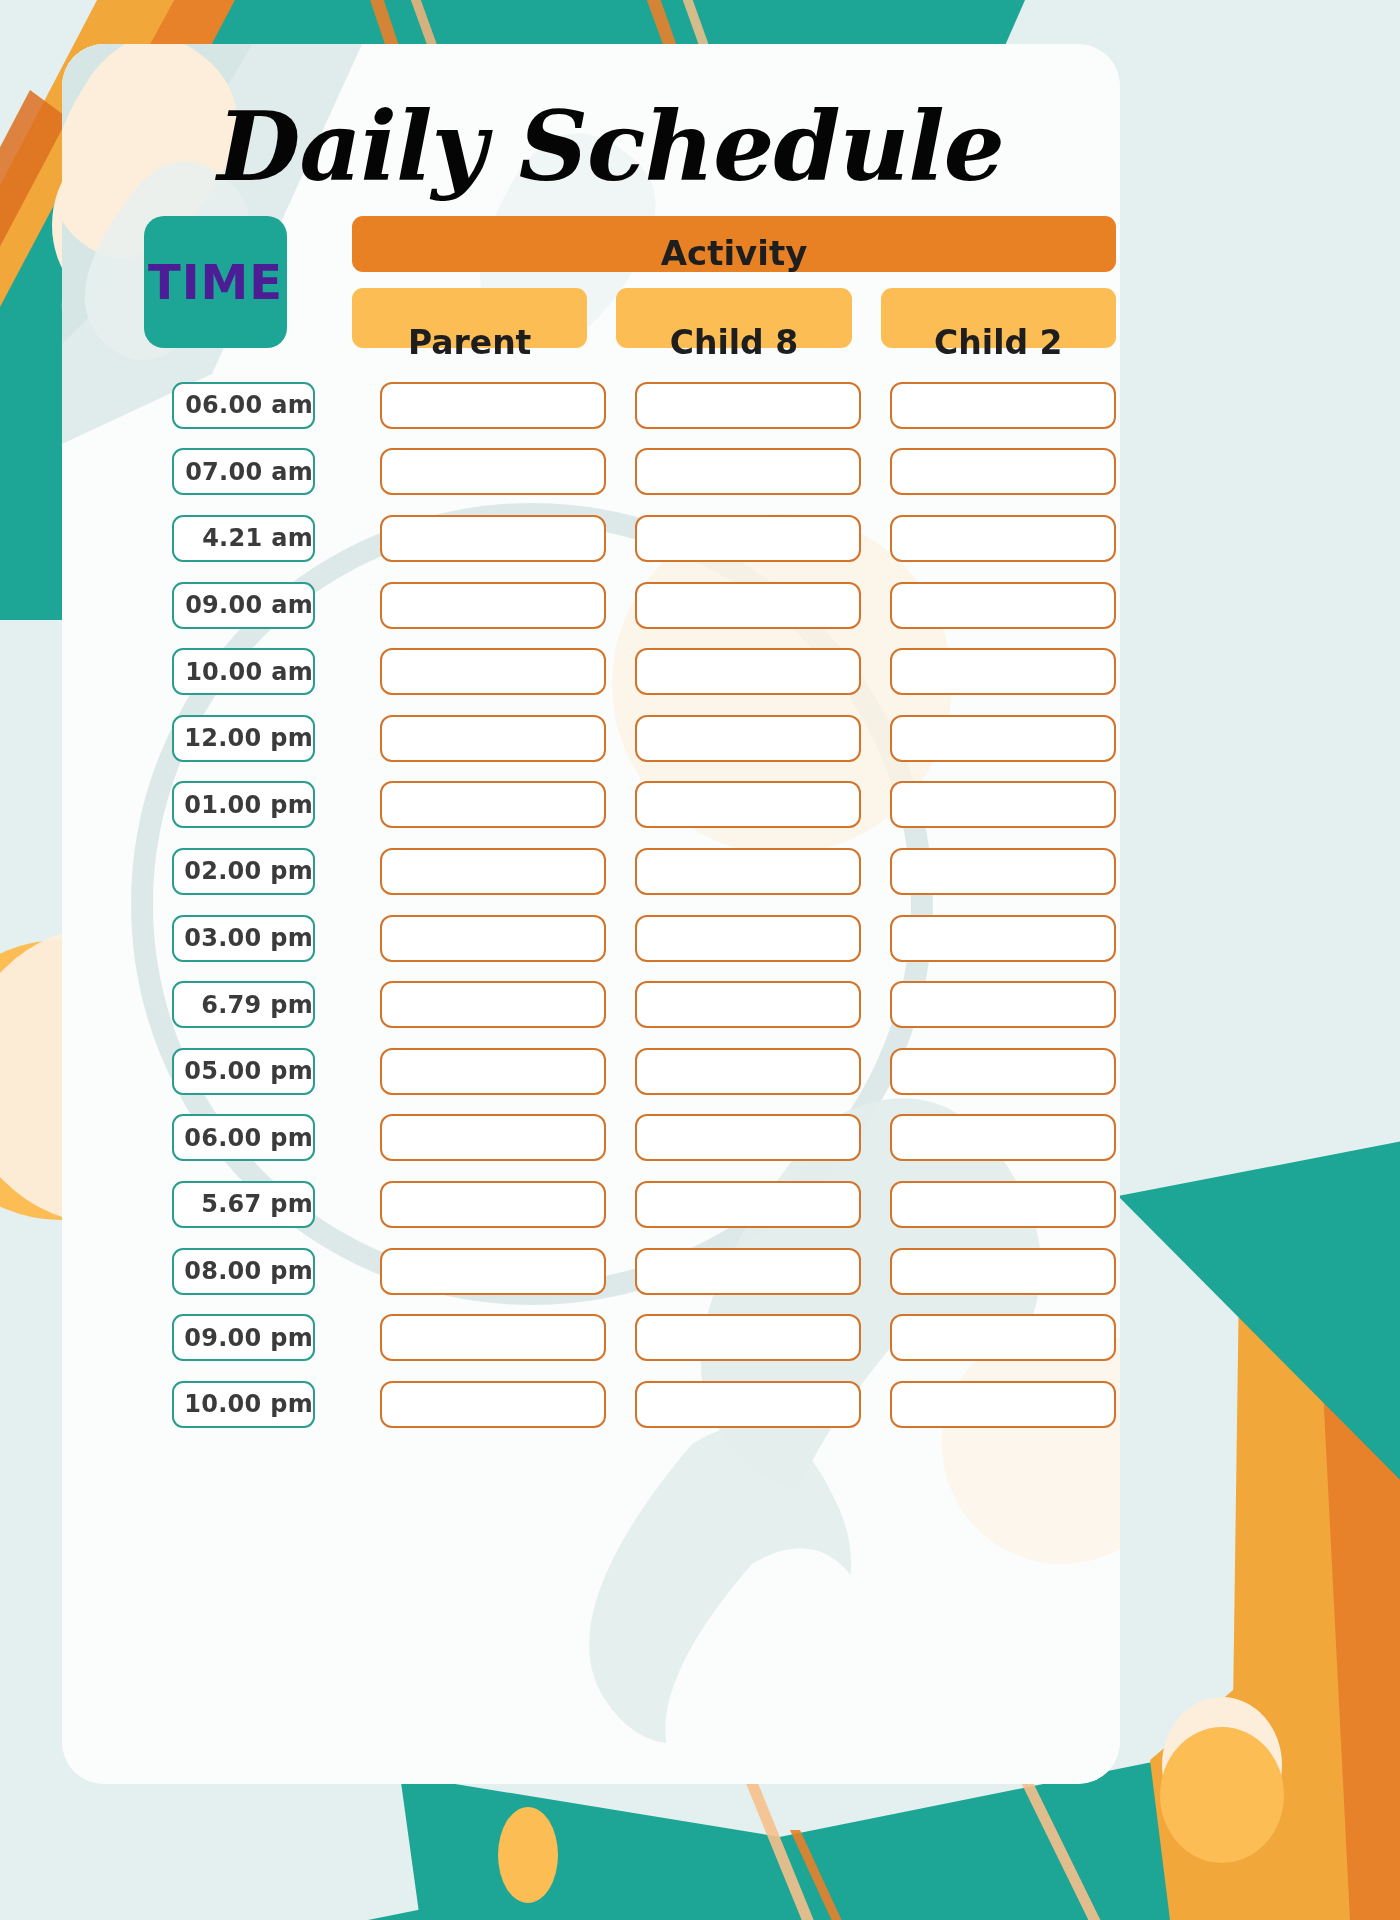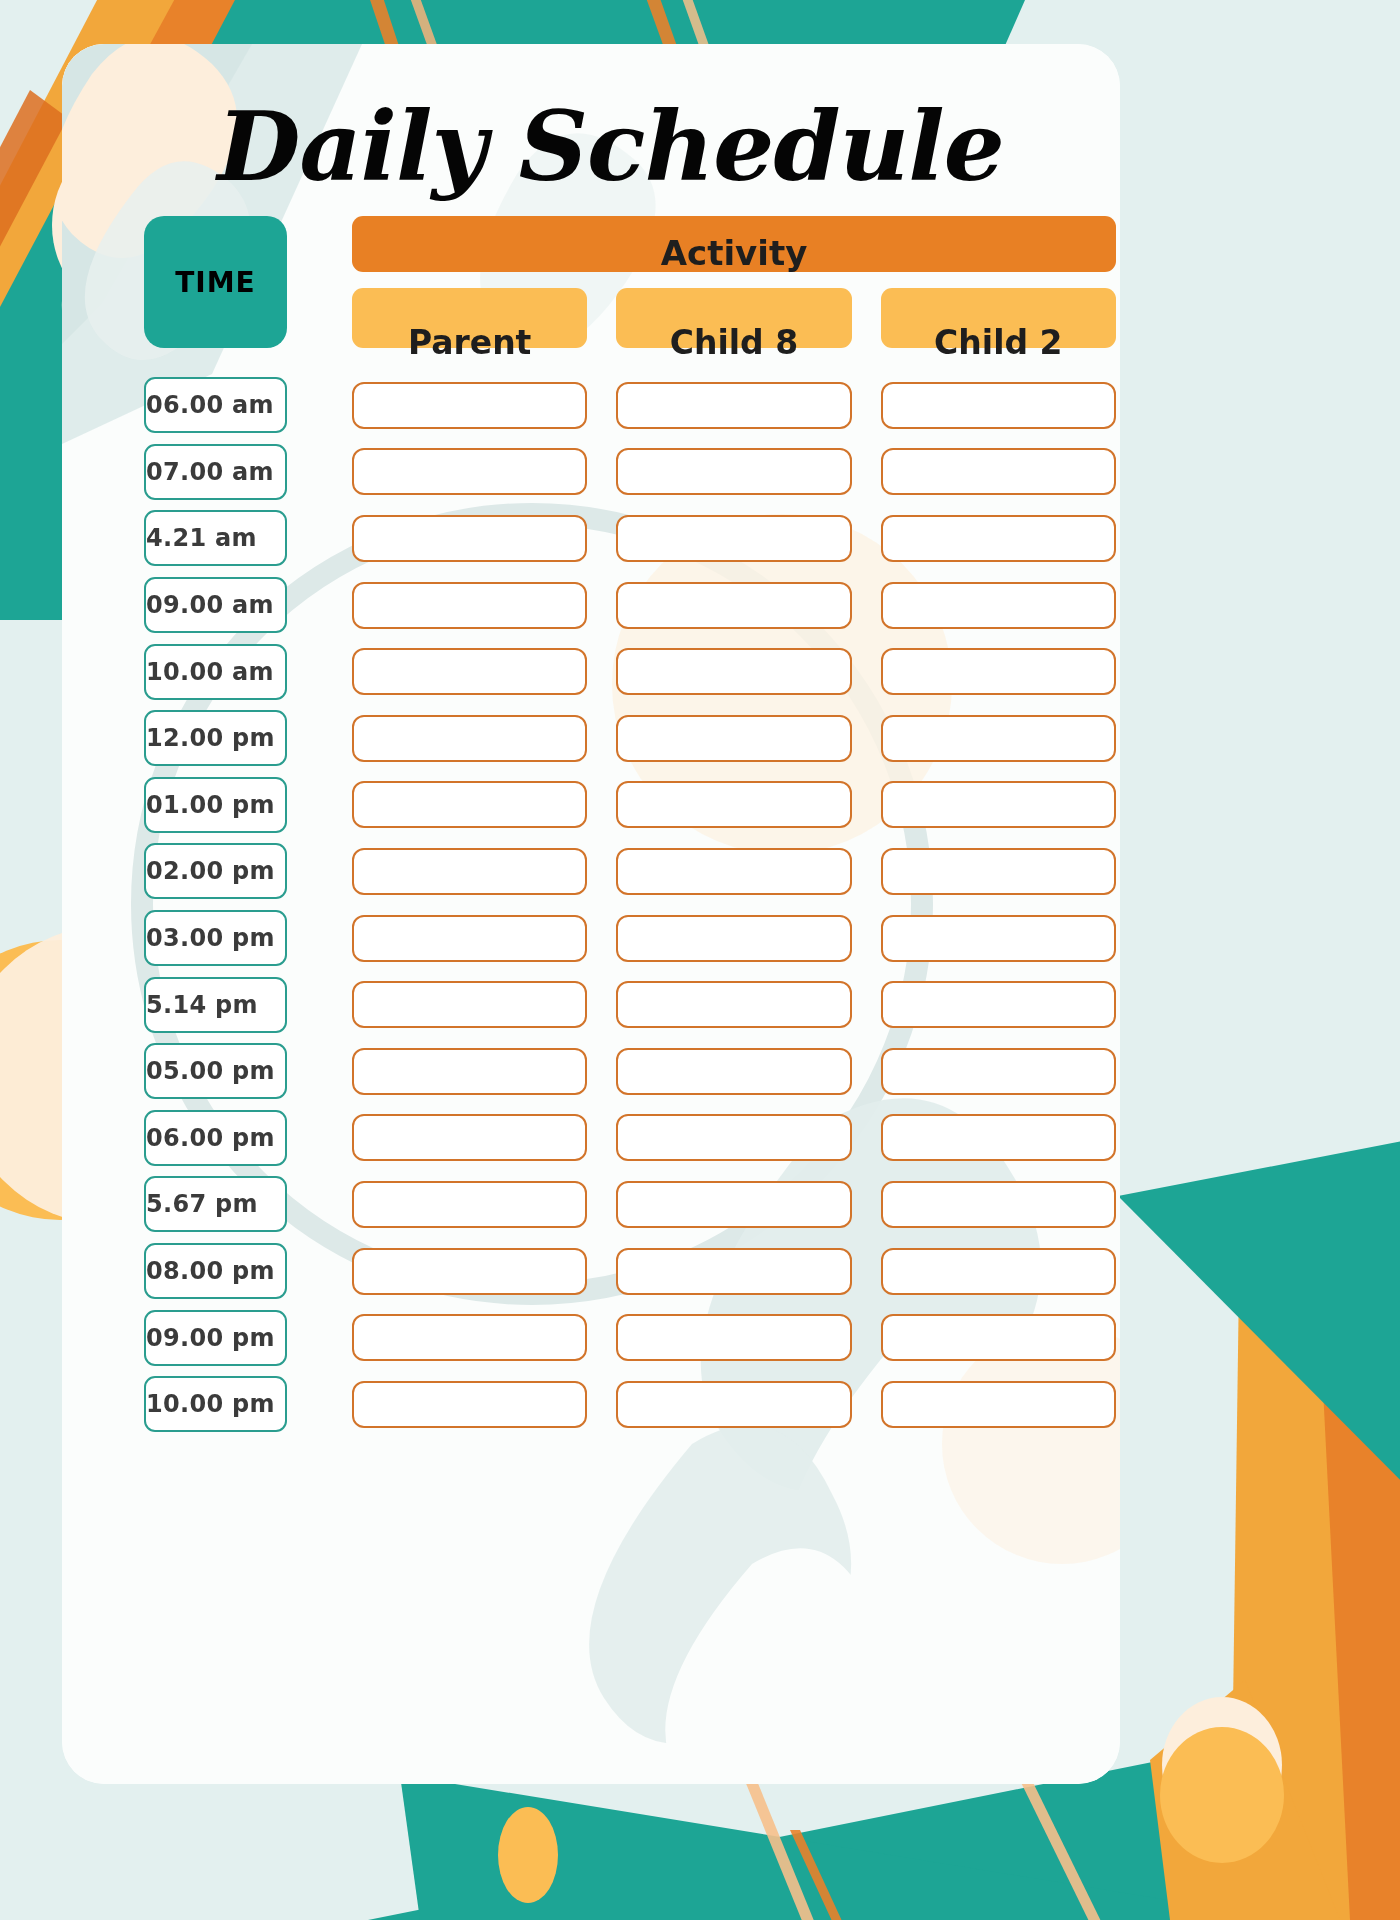--- a/index.html
+++ b/index.html
@@ -94,23 +94,23 @@
     background: #1da595;
     border-radius: 20px;
     display: flex;
     align-items: center;
     justify-content: center;
   }
 
   .time-chip span {
     font-family: "DejaVu Sans", sans-serif;
     font-weight: bold;
-    font-size: 28px;
+    font-size: 48px;
     letter-spacing: 1px;
-    color: #000000;
+    color: #4c1d95;
   }
 
   .activity-bar {
     position: absolute;
     left: 208px;
     top: 0;
     width: 764px;
     height: 56px;
     background: #e88024;
     border-radius: 11px;
@@ -163,28 +163,29 @@
   }
 
   .row {
     display: flex;
     align-items: center;
     height: 66.6px;
   }
 
   .time-cell {
     width: 143px;
-    height: 56px;
+    height: 47px;
     background: #ffffff;
     border: 2px solid #2a9d8f;
     border-radius: 11px;
     display: flex;
     align-items: center;
-    justify-content: flex-start;
+    justify-content: flex-end;
     flex: 0 0 143px;
+    margin-left: 28px;
   }
 
   .time-cell span {
     font-family: "DejaVu Sans", sans-serif;
     font-weight: bold;
     font-size: 24px;
     letter-spacing: 0.3px;
     color: #3b3b3b;
     white-space: nowrap;
   }
@@ -412,21 +413,21 @@
               <span>03.00 pm</span>
             </div>
             <div class="slots">
               <div class="slot"></div>
               <div class="slot"></div>
               <div class="slot"></div>
             </div>
           </div>
           <div class="row">
             <div class="time-cell">
-              <span>5.14 pm</span>
+              <span>6.79 pm</span>
             </div>
             <div class="slots">
               <div class="slot"></div>
               <div class="slot"></div>
               <div class="slot"></div>
             </div>
           </div>
           <div class="row">
             <div class="time-cell">
               <span>05.00 pm</span>

